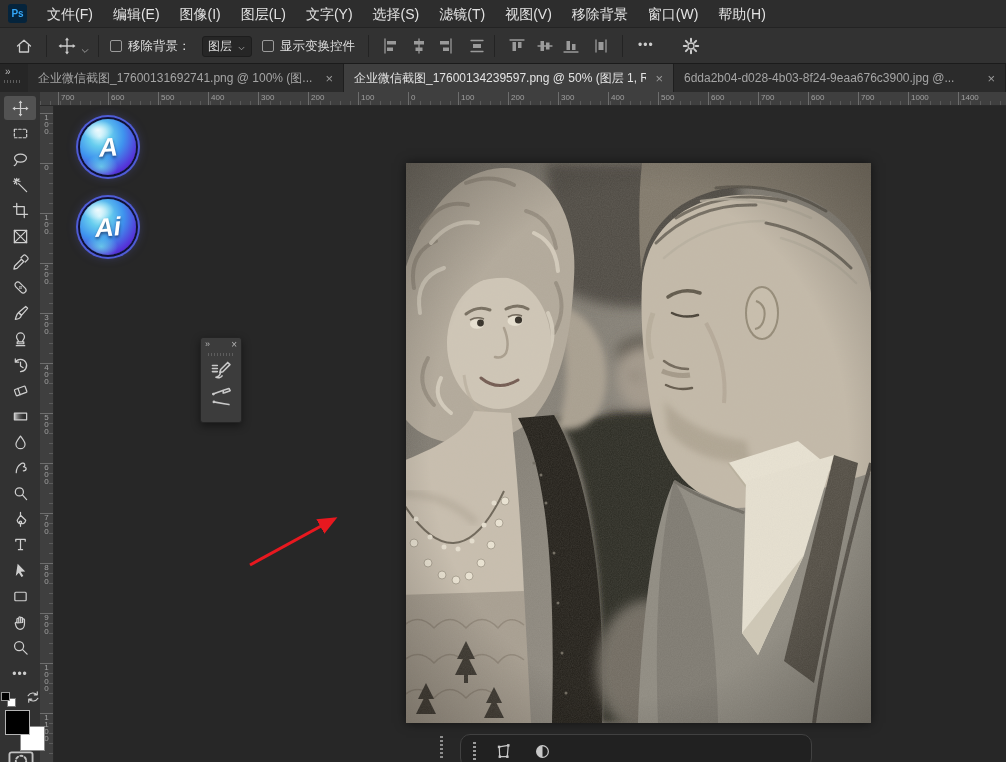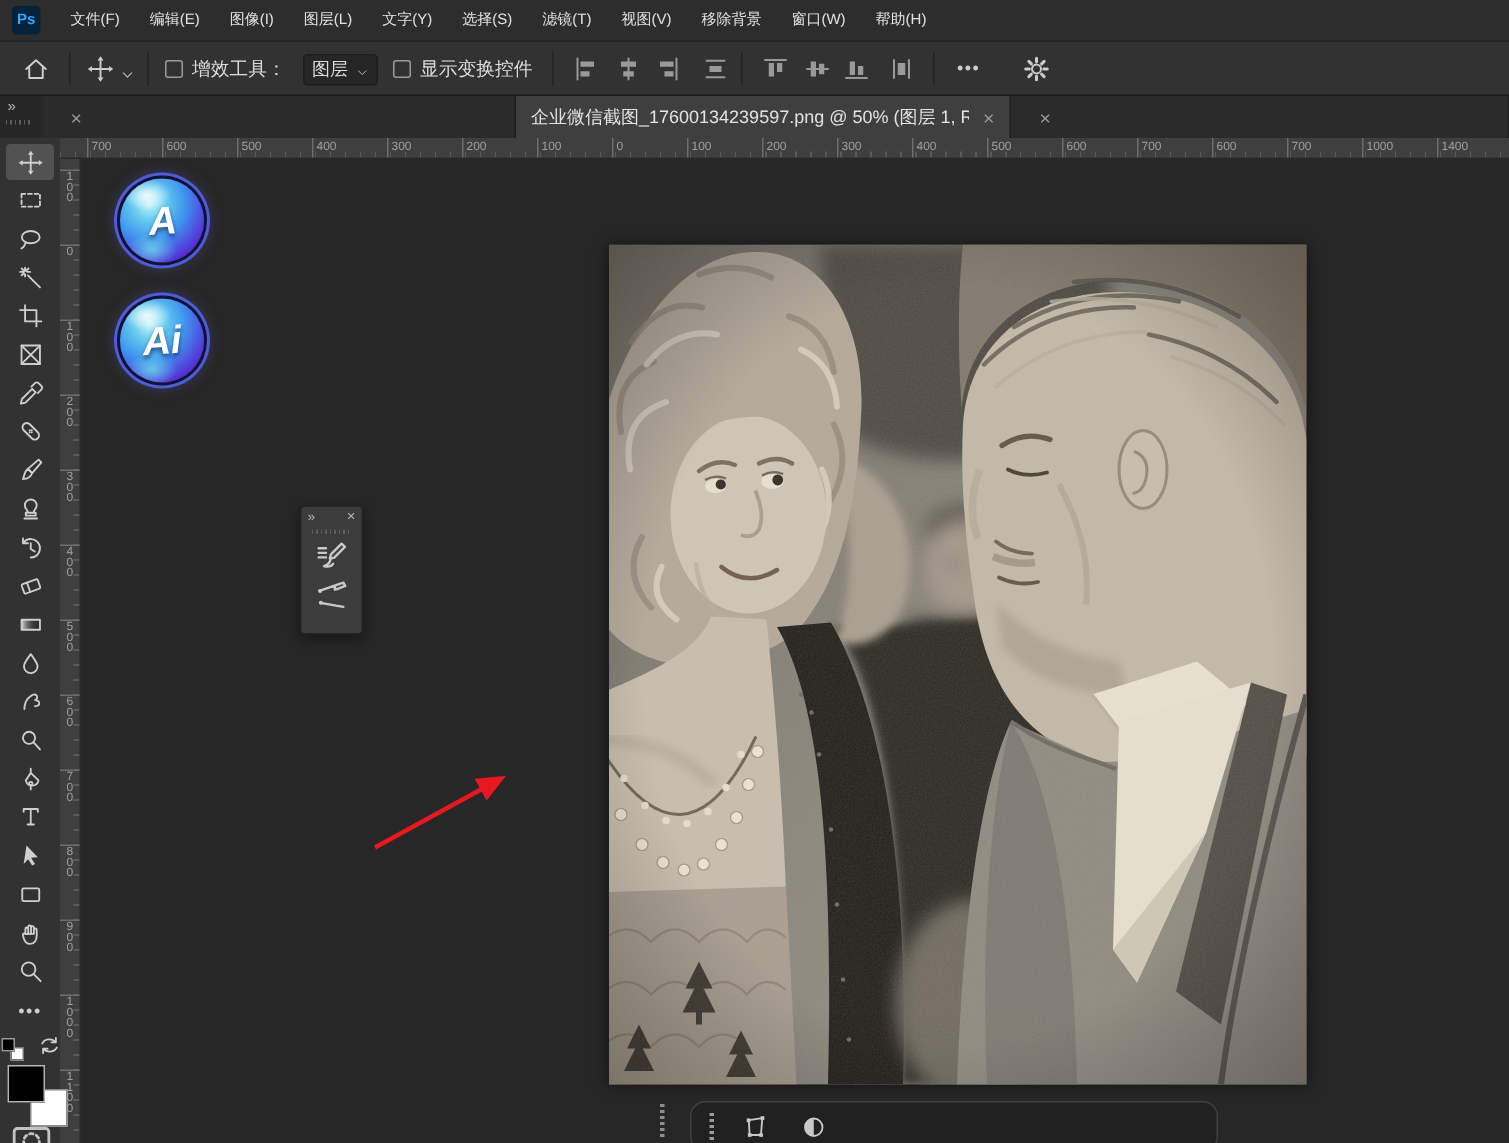--- a/index.html
+++ b/index.html
@@ -6,21 +6,21 @@
   html,body { width:1006px; height:762px; overflow:hidden; background:#272727;
     font-family:"Liberation Sans","DejaVu Sans",sans-serif; }
   .app { position:relative; width:1006px; height:762px; overflow:hidden; background:#272727; }
 
   
   .menubar { position:absolute; left:0; top:0; width:1006px; height:28px; background:#2d2d2d;
     display:flex; align-items:center; border-bottom:1px solid #232323; }
   .ps-logo { width:19px; height:19px; margin:0 10px 0 8px; border-radius:3px; background:#05243c;
     color:#34a7f8; font-size:10px; font-weight:bold; display:flex; align-items:center; justify-content:center; }
   .menu-items { display:flex; height:100%; align-items:center; }
-  .menu-item { padding:0 10px; font-size:10px; color:#e2e2e2; line-height:28px; white-space:nowrap; cursor:default; }
+  .menu-item { padding:0 10px; font-size:14px; color:#e2e2e2; line-height:28px; white-space:nowrap; cursor:default; }
 
   
   .optionsbar { position:absolute; left:0; top:28px; width:1006px; height:36px; background:#323232;
     border-bottom:1px solid #1b1b1b; }
   .optionsbar .sep { position:absolute; top:7px; width:1px; height:22px; background:#232323; }
   .opt-ic { position:absolute; top:9px; width:18px; height:18px; color:#cdcdcd; }
   .opt-ic svg, .tool svg, .tb-ic svg, .fp-btn svg { width:100%; height:100%; display:block; }
   .opt-ic.dim { color:#9a9a9a; }
   .chev { position:absolute; width:10px; height:10px; color:#bdbdbd; }
   .cb { position:absolute; top:12px; width:12px; height:12px; border:1px solid #9b9b9b; border-radius:2px; background:transparent; }
@@ -157,21 +157,21 @@
           </g>
         </svg>
       </span>
     <span class="chev" style="left:80px;top:14px"><svg viewBox="0 0 18 18">
           <g fill="none" stroke="currentColor" stroke-width="1.3" stroke-linecap="round" stroke-linejoin="round">
             <path d="M4 6.5l5 5 5-5"></path>
           </g>
         </svg></span>
     <span class="sep" style="left:98px"></span>
     <span class="cb" style="left:110px"></span>
-    <span class="opt-label" style="left:128px">增效工具：</span>
+    <span class="opt-label" style="left:128px">移除背景：</span>
     <div class="dd">
       <span>图层</span>
       <span class="chev-in"><svg viewBox="0 0 18 18">
             <g fill="none" stroke="currentColor" stroke-width="1.3" stroke-linecap="round" stroke-linejoin="round">
               <path d="M4 6.5l5 5 5-5"></path>
             </g>
           </svg></span>
     </div>
     <span class="cb" style="left:262px"></span>
     <span class="opt-label" style="left:280px">显示变换控件</span>
@@ -252,27 +252,29 @@
       </span>
   </div>
 
   <div class="tabbar">
     <div class="panel-expand">
       <span class="pe-chev">»</span>
       <span class="pe-grip"></span>
     </div>
     <div class="tab-strip">
         <div class="tab">
+          <span class="tab-title">企业微信截图_17600131692741.png @ 100% (图...</span>
           <span class="tab-close">×</span>
         </div>
         <div class="tab active">
           <span class="tab-title">企业微信截图_17600134239597.png @ 50% (图层 1, RGB/8#) *</span>
           <span class="tab-close">×</span>
         </div>
         <div class="tab">
+          <span class="tab-title">6dda2b04-d028-4b03-8f24-9eaa676c3900.jpg @...</span>
           <span class="tab-close">×</span>
         </div>
       </div>
   </div>
 
   <div class="ruler-h" id="rulerH">
       <div class="hlab" style="left: 18px;">700</div>
       <div class="hlab" style="left: 68px;">600</div>
       <div class="hlab" style="left: 118px;">500</div>
       <div class="hlab" style="left: 168px;">400</div>

